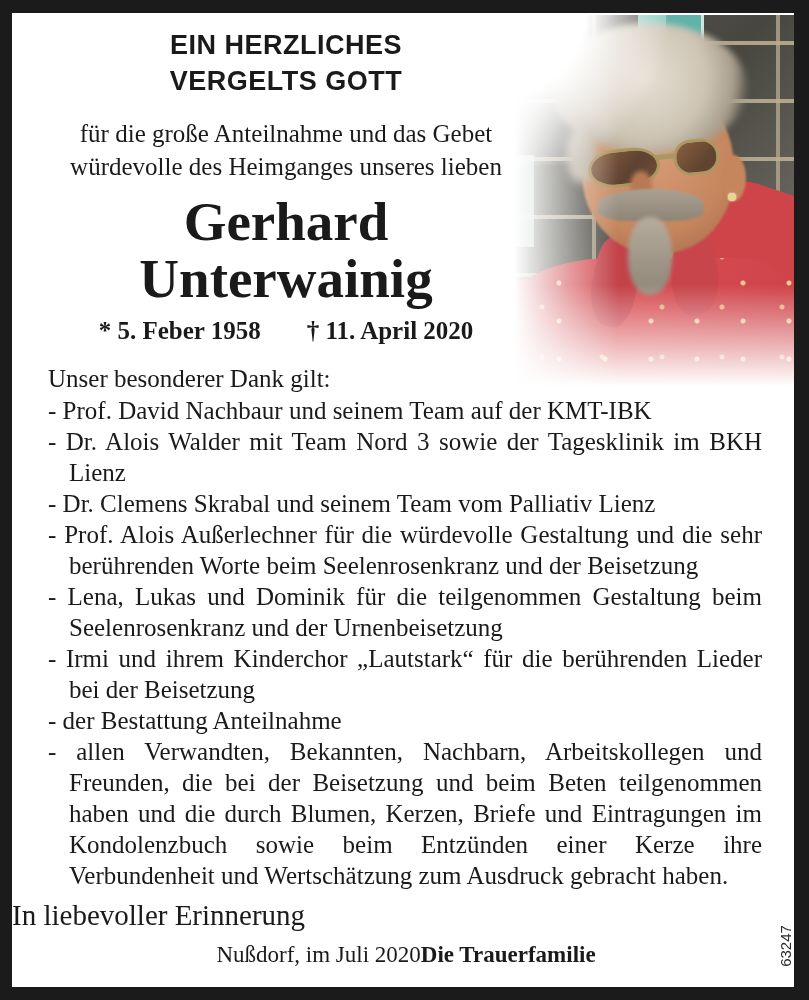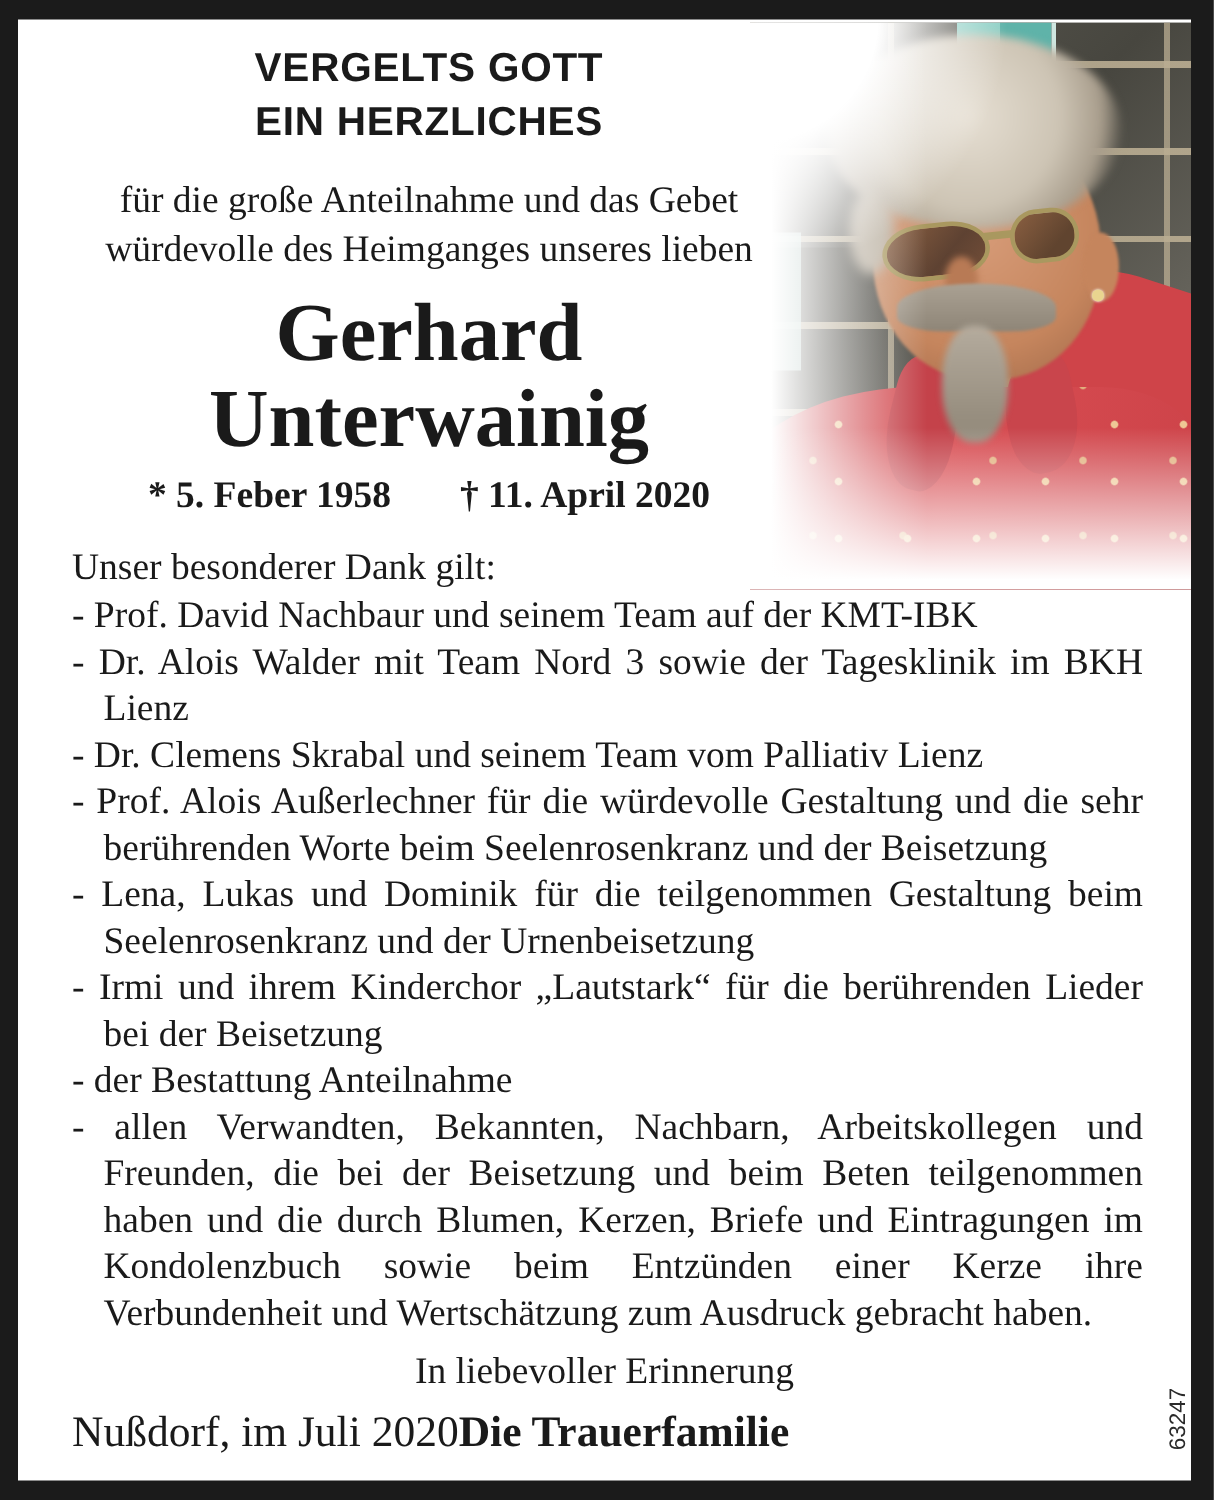--- a/index.html
+++ b/index.html
@@ -89,23 +89,23 @@
   .intro { margin-top:18px; font-size:25px; line-height:33px; }
   .deceased-name { margin-top:10px; font-weight:bold; font-size:55px; line-height:57px;text-align:center; }
   .dates { margin-top:9px; font-weight:bold; font-size:25px; line-height:29px; }
   .dates .gap { display:inline-block; width:46px; }
 
   .body-block { position:relative; z-index:1; margin:18px 16px 0 36px; width:714px;
     font-size:25px; line-height:31px; }
   .thanks-intro { line-height:32px; }
   .thanks-item { text-align:justify; padding-left:21px; text-indent:-21px; }
 
-  .closing { position:relative; z-index:1; margin-top:8px; text-align:center; font-size:25px; line-height:32px; }
-  .bottom-row { position:relative; z-index:1; display:flex; justify-content:flex-start;
-    margin:8px 30px 0 36px; font-size:29px; line-height:32px; }
+  .closing { position:relative; z-index:1; margin-top:8px; text-align:left; font-size:29px; line-height:32px; }
+  .bottom-row { position:relative; z-index:1; display:flex; justify-content:center;
+    margin:8px 30px 0 36px; font-size:23px; line-height:32px; }
   .family { font-weight:bold; }
 
   .ref-number { position:absolute; left:744px; top:924px; width:60px; height:18px;
     text-align:center; font-family:"Liberation Sans", sans-serif; font-size:15px;
     color:#2a2a2a; transform:rotate(-90deg); z-index:2; }
 </style>
 </head>
 <body>
 
 <div class="page">
@@ -133,22 +133,22 @@
       <div class="nose"></div>
       <div class="mustache"></div>
       <div class="goatee"></div>
       <div class="fade-corner"></div>
       <div class="fade-left"></div>
       <div class="fade-bottom"></div>
     </div>
 
     <div class="top-block">
       <div class="headline">
+        <div>EIN HERZLICHES</div>
         <div>VERGELTS GOTT</div>
-        <div>EIN HERZLICHES</div>
       </div>
       <div class="intro">
         <div>für die große Anteilnahme und das Gebet</div>
         <div>würdevolle des Heimganges unseres lieben</div>
       </div>
       <div class="deceased-name">
         <div>Gerhard</div>
         <div>Unterwainig</div>
       </div>
       <div class="dates">

